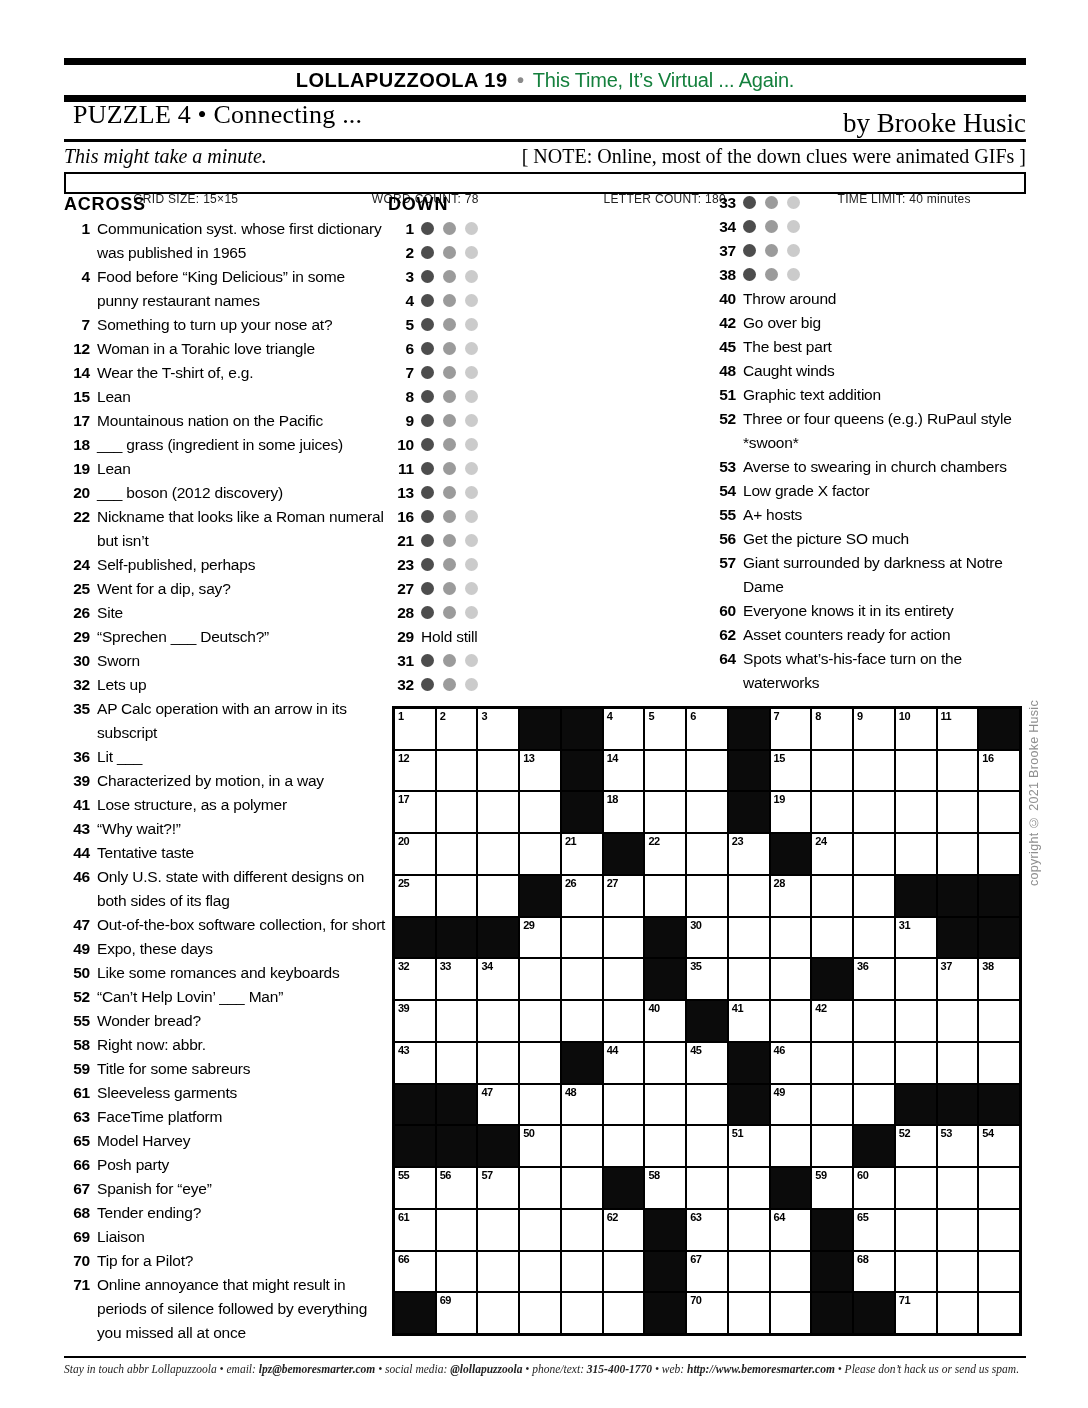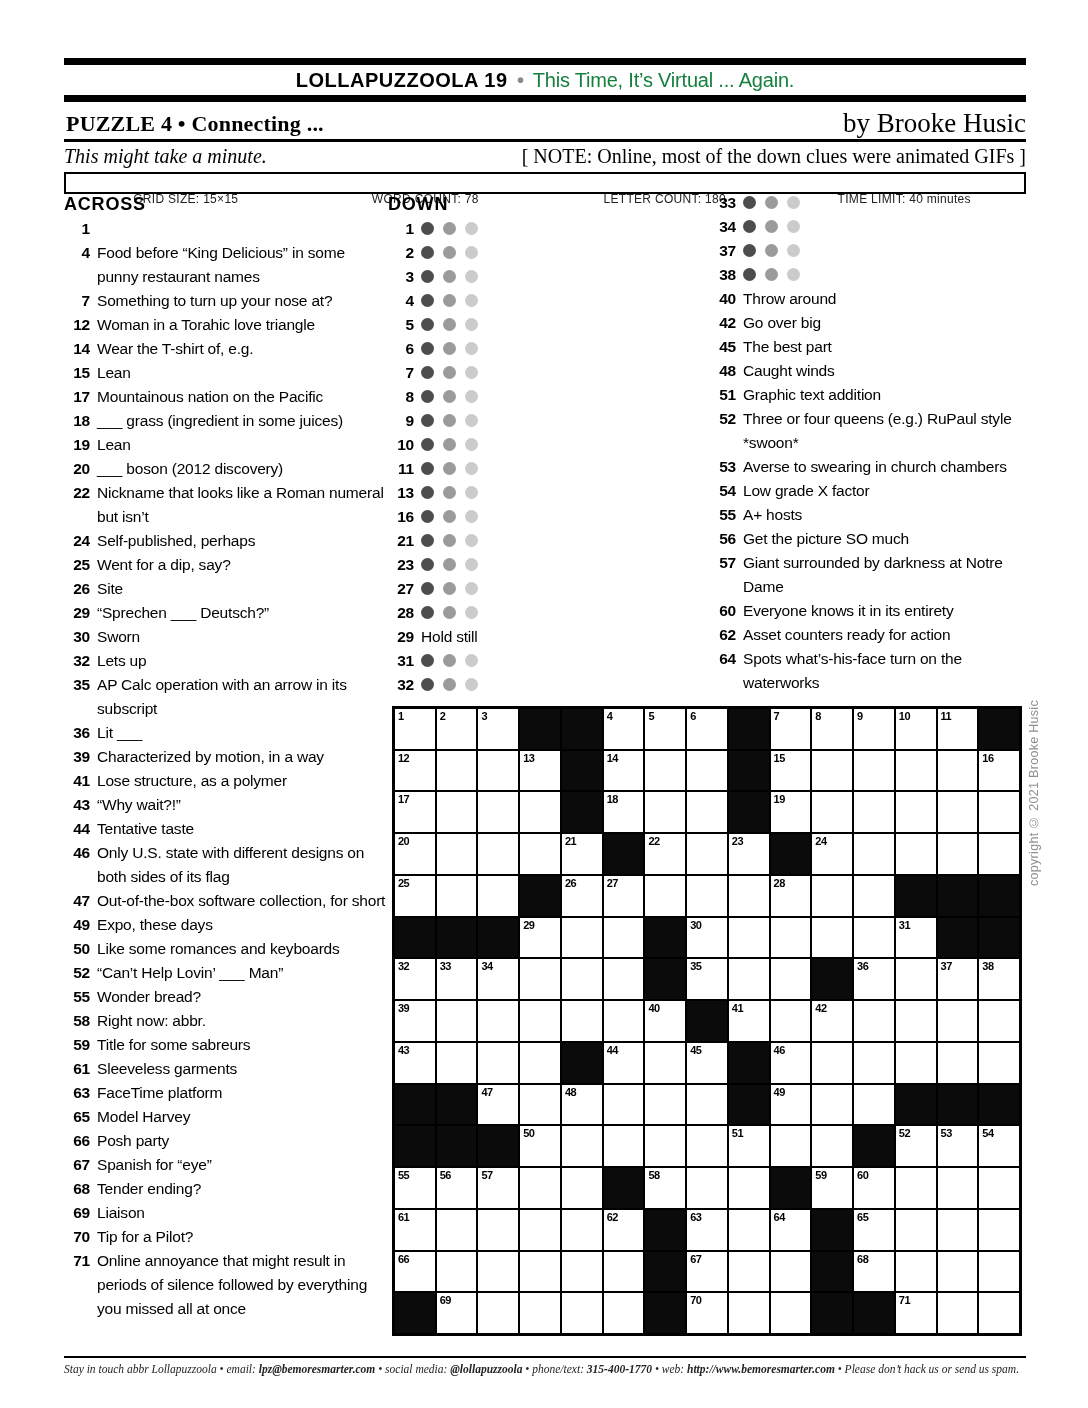--- a/index.html
+++ b/index.html
@@ -11,21 +11,21 @@
   .banner{position:absolute;left:64px;width:962px;top:66px;height:29px;
           text-align:center;font-size:20px;line-height:29px;letter-spacing:-0.2px;}
   .banner .brand{font-weight:800;letter-spacing:0.5px;}
   .banner .bullet{color:#8a8a8a;font-weight:800;padding:0 4px;}
   .banner .tagline{color:#15803d;}
 
   
   .titlerow{position:absolute;left:64px;width:962px;top:102px;height:37px;
             display:flex;justify-content:space-between;align-items:flex-end;
             font-family:"Liberation Serif",serif;}
-  .titlerow h1{margin:2px;font-size:22px;font-weight:700;letter-spacing:0.2px;}
+  .titlerow h1{margin:9px;font-size:26px;font-weight:400;letter-spacing:0.2px;}
   .titlerow .byline{font-size:27px;font-weight:400;}
 
   
   .noterow{position:absolute;left:64px;width:962px;top:145px;height:26px;
            display:flex;justify-content:space-between;align-items:baseline;
            font-family:"Liberation Serif",serif;font-size:20px;}
   .noterow .hint{font-style:italic;}
 
   
   .statsbar{position:absolute;left:64px;width:962px;top:172px;height:22px;
@@ -100,20 +100,21 @@
       <div class="stat">WORD COUNT: 78</div>
       <div class="stat">LETTER COUNT: 180</div>
       <div class="stat">TIME LIMIT: 40 minutes</div>
     </div>
 
   <div class="col col-across">
     <div class="colheader">ACROSS</div>
     <div id="across-list">
         <div class="clue">
           <span class="num">1</span>
+          <span class="txt">Communication syst. whose first dictionary was published in 1965</span>
         </div>
         <div class="clue">
           <span class="num">4</span>
           <span class="txt">Food before “King Delicious” in some punny restaurant names</span>
         </div>
         <div class="clue">
           <span class="num">7</span>
           <span class="txt">Something to turn up your nose at?</span>
         </div>
         <div class="clue">

